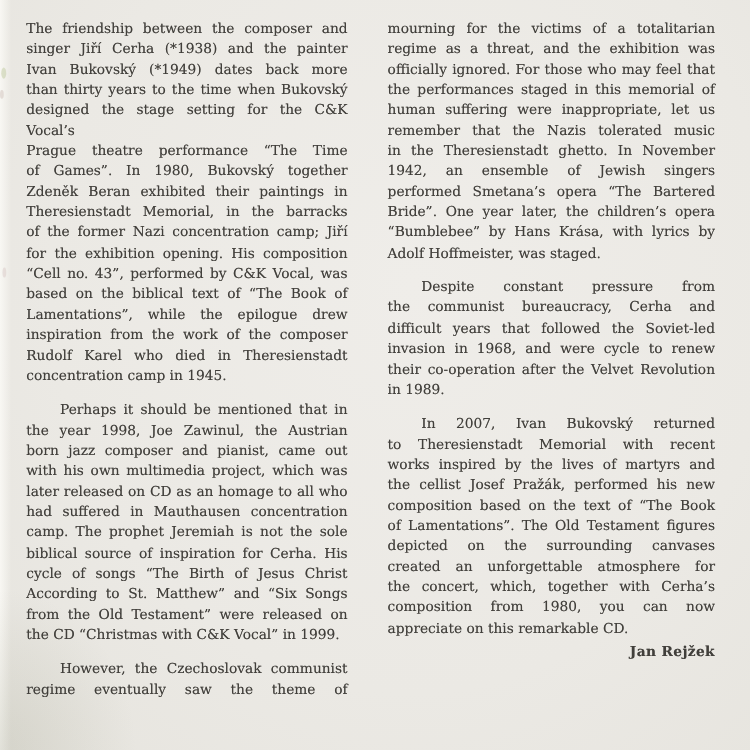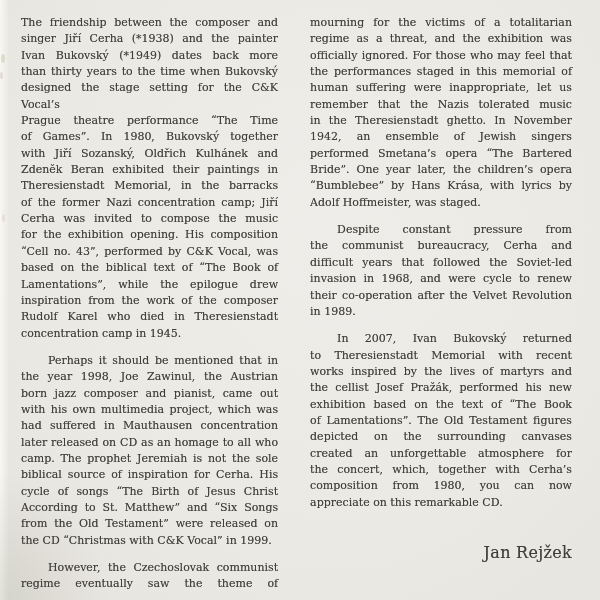--- a/index.html
+++ b/index.html
@@ -34,24 +34,24 @@
     -moz-text-align-last: justify;
     text-shadow: 0 0 0.45px rgba(65, 63, 59, 0.55);
     white-space: normal;
   }
   .line.para-end {
     text-align-last: left;
     -moz-text-align-last: left;
   }
   .line.indent { text-indent: 27px; }
   .signature {
-    margin-top: 34px;
-    font-size: 16px;
+    margin-top: 3px;
+    font-size: 11px;
     line-height: 16.35px;
-    font-weight: normal;
+    font-weight: bold;
     text-align: right;
     letter-spacing: 0.3px;
     text-shadow: 0 0 0.45px rgba(65, 63, 59, 0.55);
   }
   
   .edge-left {
     position: absolute;
     left: 0; top: 0;
     width: 9px; height: 100%;
     background: linear-gradient(90deg, rgba(250, 249, 245, 0.9), rgba(250, 249, 245, 0));
@@ -86,40 +86,38 @@
   <div class="columns">
     <div class="col" id="col-0">
         <div class="para">
           <div class="line">The friendship between the composer and</div>
           <div class="line">singer Jiří Cerha (*1938) and the painter</div>
           <div class="line">Ivan Bukovský (*1949) dates back more</div>
           <div class="line">than thirty years to the time when Bukovský</div>
           <div class="line">designed the stage setting for the C&amp;K Vocal’s</div>
           <div class="line">Prague theatre performance “The Time</div>
           <div class="line">of Games”. In 1980, Bukovský together</div>
-          <div class="line">with Jiří Sozanský, Oldřich Kulhánek and</div>
           <div class="line">Zdeněk Beran exhibited their paintings in</div>
           <div class="line">Theresienstadt Memorial, in the barracks</div>
           <div class="line">of the former Nazi concentration camp; Jiří</div>
-          <div class="line">Cerha was invited to compose the music</div>
           <div class="line">for the exhibition opening. His composition</div>
           <div class="line">“Cell no. 43”, performed by C&amp;K Vocal, was</div>
           <div class="line">based on the biblical text of “The Book of</div>
           <div class="line">Lamentations”, while the epilogue drew</div>
           <div class="line">inspiration from the work of the composer</div>
           <div class="line">Rudolf Karel who died in Theresienstadt</div>
           <div class="line para-end">concentration camp in 1945.</div>
         </div>
         <div class="para">
           <div class="line indent">Perhaps it should be mentioned that in</div>
           <div class="line">the year 1998, Joe Zawinul, the Austrian</div>
           <div class="line">born jazz composer and pianist, came out</div>
           <div class="line">with his own multimedia project, which was</div>
+          <div class="line">later released on CD as an homage to all who</div>
           <div class="line">had suffered in Mauthausen concentration</div>
-          <div class="line">later released on CD as an homage to all who</div>
           <div class="line">camp. The prophet Jeremiah is not the sole</div>
           <div class="line">biblical source of inspiration for Cerha. His</div>
           <div class="line">cycle of songs “The Birth of Jesus Christ</div>
           <div class="line">According to St. Matthew” and “Six Songs</div>
           <div class="line">from the Old Testament” were released on</div>
           <div class="line para-end">the CD “Christmas with C&amp;K Vocal” in 1999.</div>
         </div>
         <div class="para">
           <div class="line indent">However, the Czechoslovak communist</div>
           <div class="line">regime eventually saw the theme of</div>
@@ -146,21 +144,21 @@
           <div class="line">difficult years that followed the Soviet-led</div>
           <div class="line">invasion in 1968, and were cycle to renew</div>
           <div class="line">their co-operation after the Velvet Revolution</div>
           <div class="line para-end">in 1989.</div>
         </div>
         <div class="para">
           <div class="line indent">In 2007, Ivan Bukovský returned</div>
           <div class="line">to Theresienstadt Memorial with recent</div>
           <div class="line">works inspired by the lives of martyrs and</div>
           <div class="line">the cellist Josef Pražák, performed his new</div>
-          <div class="line">exhibition based on the text of “The Book</div>
+          <div class="line">composition based on the text of “The Book</div>
           <div class="line">of Lamentations”. The Old Testament figures</div>
           <div class="line">depicted on the surrounding canvases</div>
           <div class="line">created an unforgettable atmosphere for</div>
           <div class="line">the concert, which, together with Cerha’s</div>
           <div class="line">composition from 1980, you can now</div>
           <div class="line para-end">appreciate on this remarkable CD.</div>
         </div>
         <div class="signature">Jan Rejžek</div>
       </div>
   </div>

